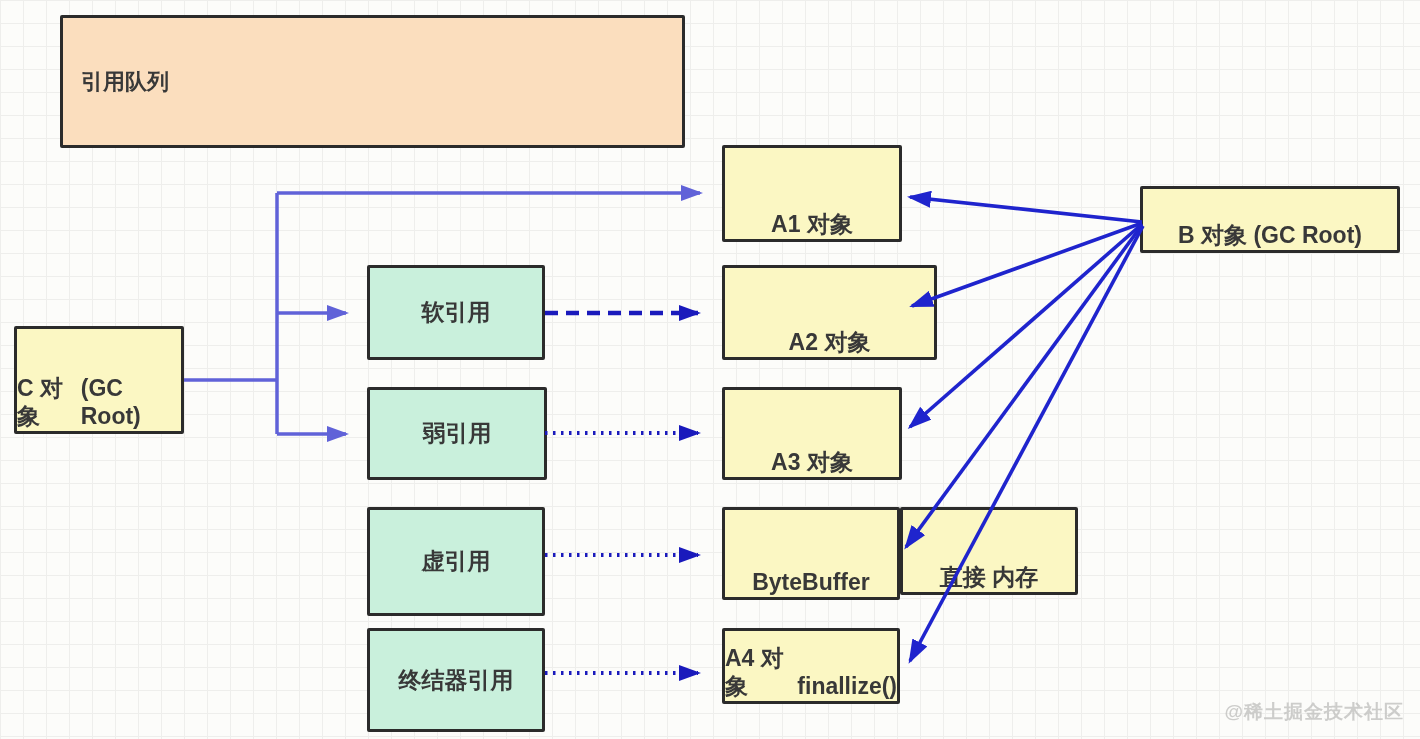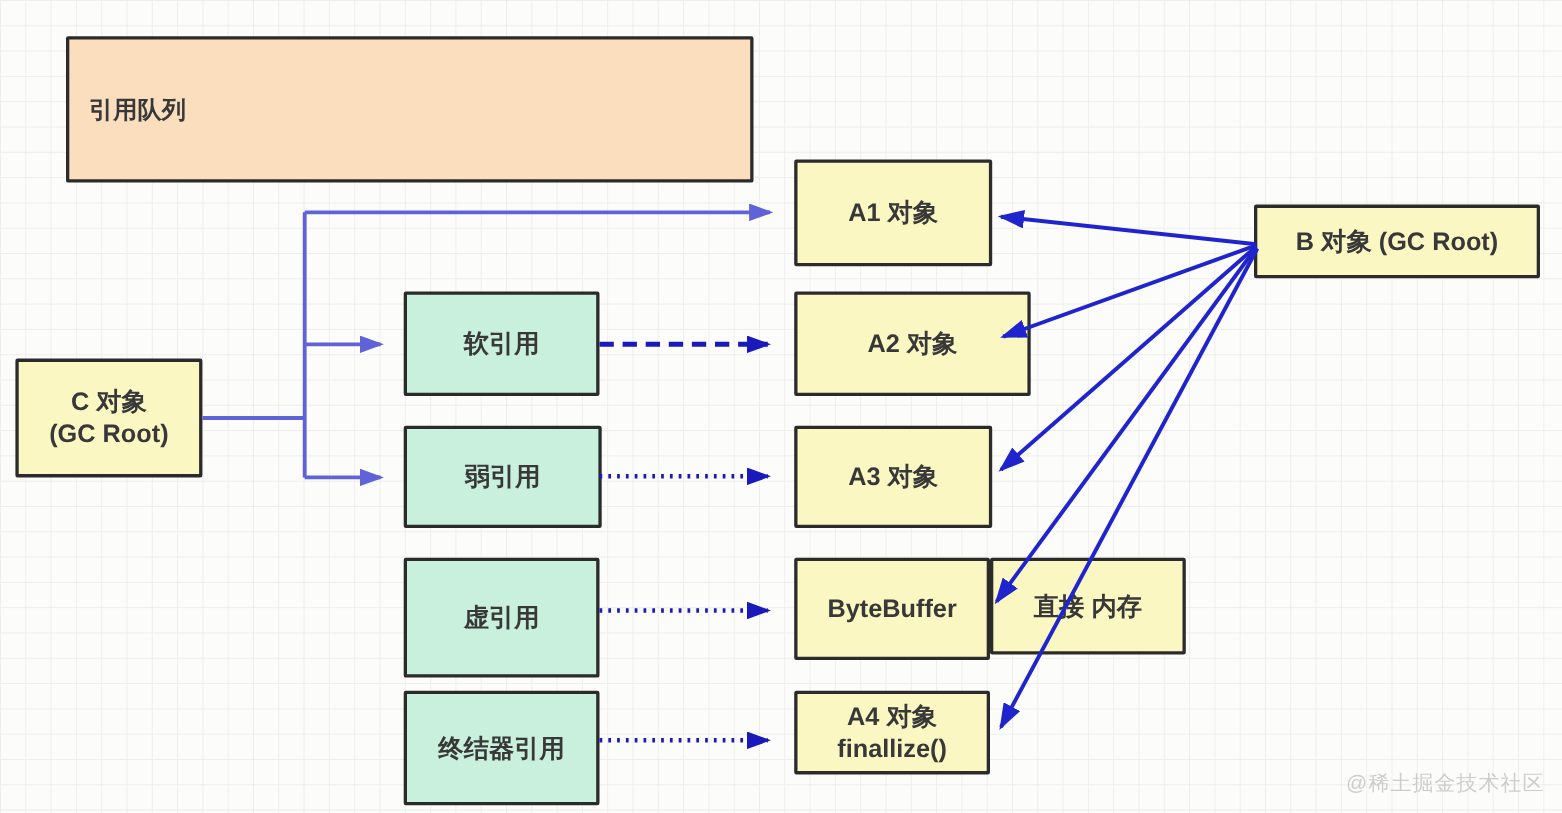--- a/index.html
+++ b/index.html
@@ -27,35 +27,35 @@
     position:absolute;
     border:3px solid var(--border-dark);
     border-radius:2px;
     box-sizing:border-box;
     display:flex;align-items:center;justify-content:center;
     color:var(--text-dark);
     font-weight:700;font-size:23px;
     line-height:1.25;
     z-index:2;
   }
-  .box.col{flex-direction:column;}
-  .yellow{background:var(--box-yellow);}
+  .box.col{}
+  .yellow{background:var(--box-yellow);align-items:flex-end;}
   .green{background:var(--box-green);justify-content:center;}
-  .peach{background:var(--box-peach);justify-content:flex-start;padding-left:18px;font-weight:600;font-size:22px;margin-top:18px;}
+  .peach{background:var(--box-peach);justify-content:flex-start;padding-left:18px;font-weight:600;font-size:22px;}
   .edges{position:absolute;left:0;top:0;z-index:3;pointer-events:none;}
   .edge-c{stroke:var(--arrow-primary);stroke-width:3.5;fill:none;}
   .edge-b{stroke:var(--arrow-strong);stroke-width:3.6;fill:none;}
   .edge-dash{stroke:var(--arrow-ref);stroke-width:4.5;fill:none;stroke-dasharray:13 8;}
   .edge-dot{stroke:var(--arrow-ref);stroke-width:4;fill:none;stroke-dasharray:2.5 5.5;}
   .mc{fill:var(--arrow-primary);}
   .mb{fill:var(--arrow-strong);}
   .mr{fill:var(--arrow-ref);}
   .watermark{
     position:absolute;right:16px;bottom:14px;z-index:4;
-    color:var(--watermark);font-size:19px;font-weight:400;letter-spacing:1px;
+    color:var(--watermark);font-size:19px;font-weight:700;letter-spacing:1px;
     opacity:.8;
   }
 </style>
 </head>
 <body>
 
 <div class="box peach" style="left:60px;top:15px;width:625px;height:133px">
   <span>引用队列</span>
 </div>
 

